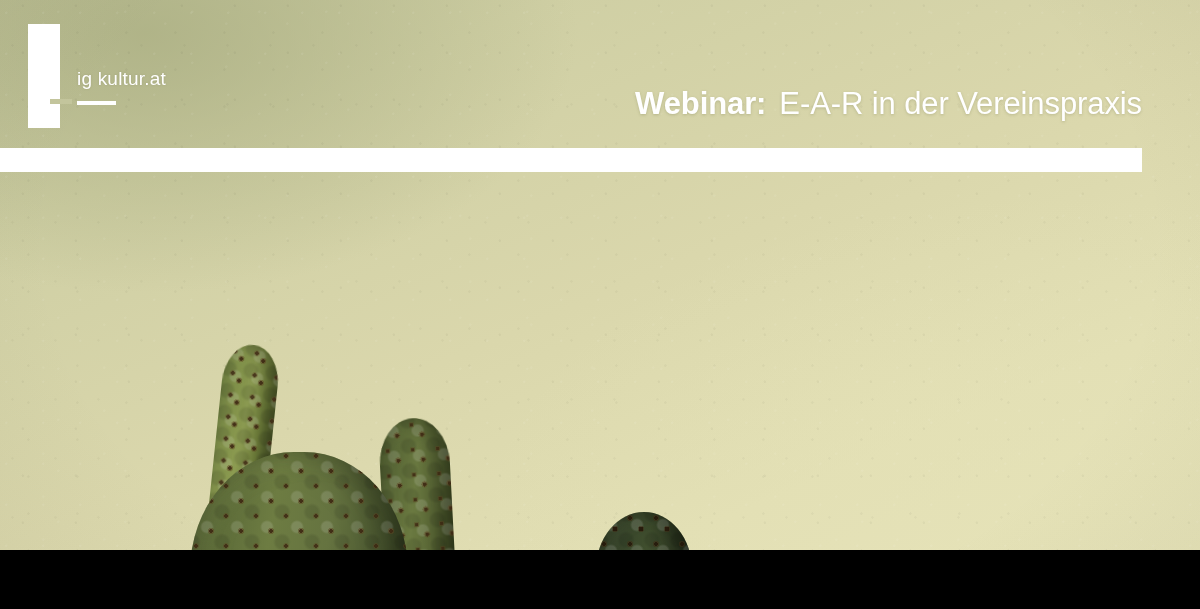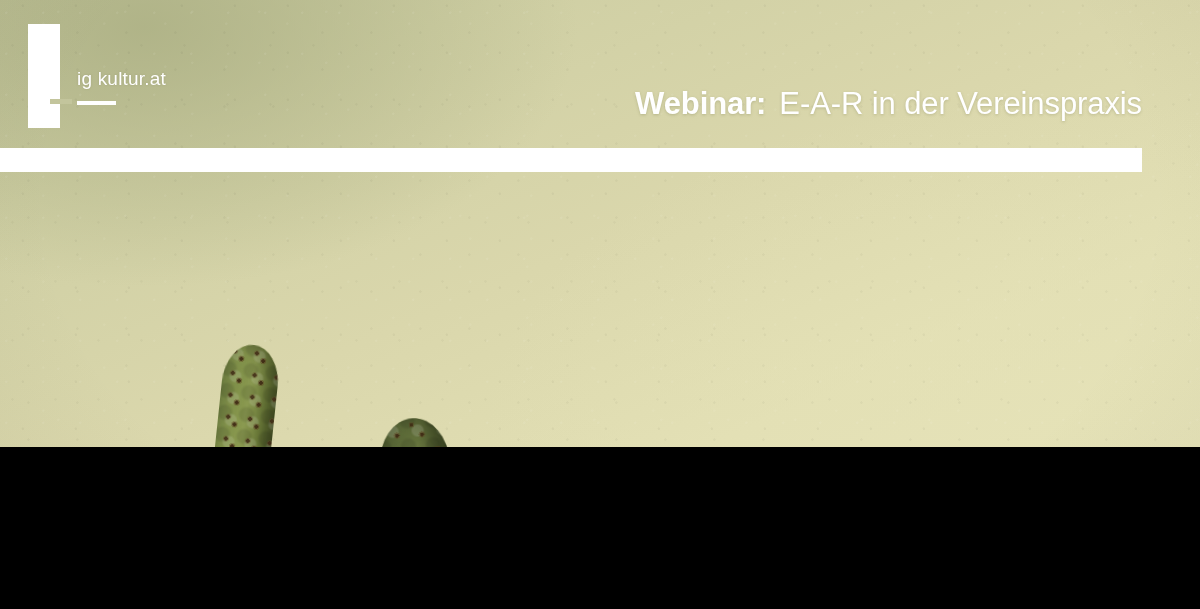--- a/index.html
+++ b/index.html
@@ -3,21 +3,21 @@
 <meta charset="utf-8">
 <style>
   html, body {
     margin: 0;
     padding: 0;
     background: #000;
   }
   #stage {
     position: relative;
     width: 1200px;
-    height: 447px;
+    height: 550px;
     overflow: hidden;
     font-family: "Liberation Sans", sans-serif;
     background: #4d7c0f;
   }
 
   
   .photo-bg {
     position: absolute;
     inset: 0;
     background:

